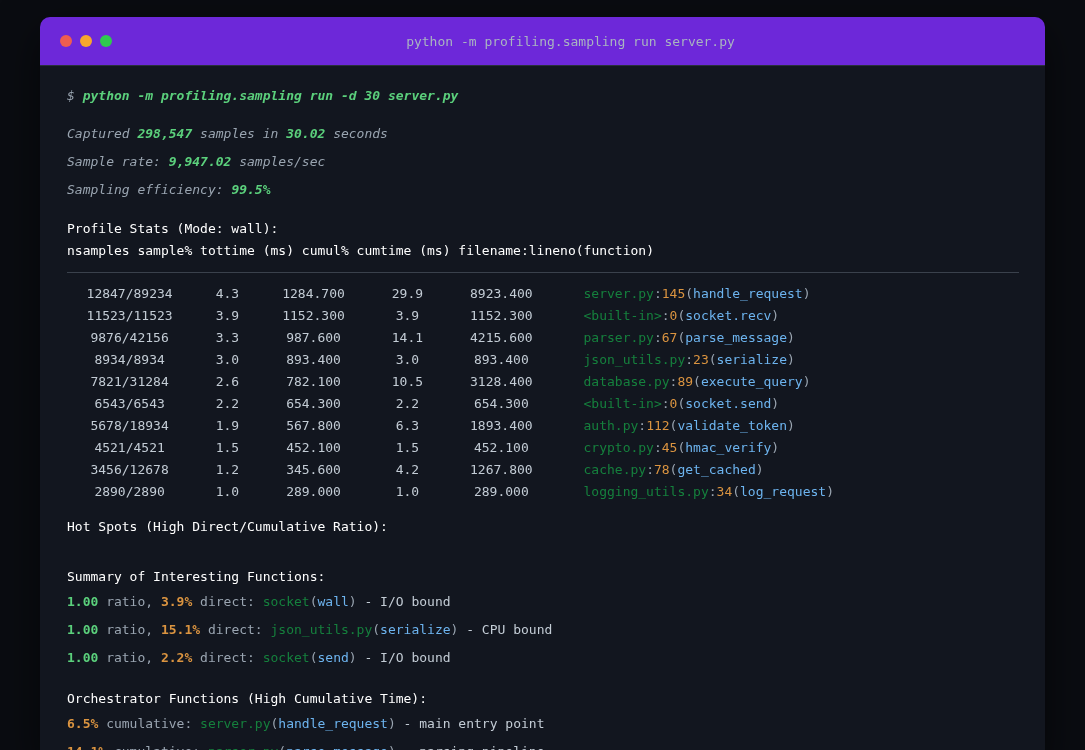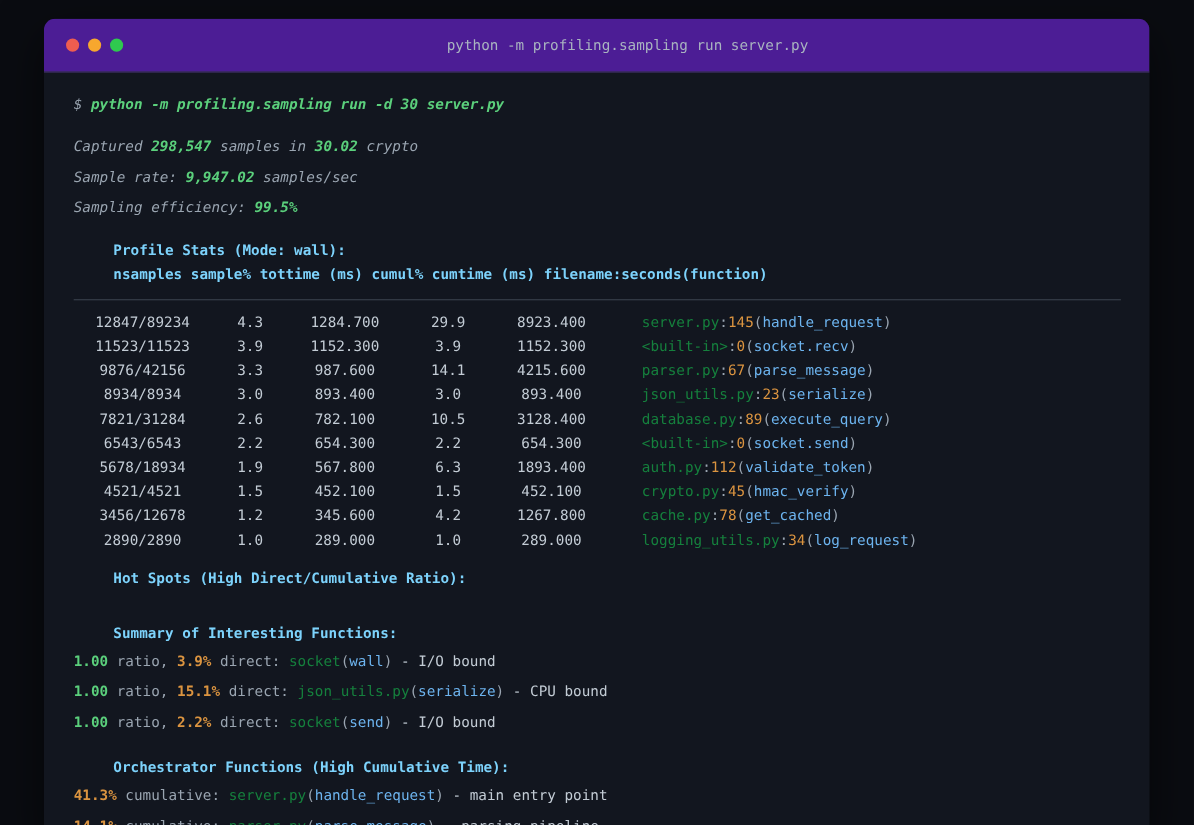--- a/index.html
+++ b/index.html
@@ -14,21 +14,21 @@
     position: absolute;
     left: 40px; top: 17px;
     width: 1005px; height: 745px;
     background: #12161f;
     border-radius: 10px;
     box-shadow: 0 14px 44px rgba(0,0,0,0.55);
     overflow: hidden;
   }
   .titlebar {
     height: 49px;
-    background: #4c1d95;
+    background: #6d28d9;
     border-bottom: 1px solid #2a303b;
     display: flex;
     align-items: center;
     padding: 0 20px;
   }
   .lights { display: flex; gap: 8px; width: 56px; flex: none; }
   .light { width: 12px; height: 12px; border-radius: 50%; display: inline-block; cursor: pointer; }
   .light-red { background: #ee5d50; }
   .light-yellow { background: #f7a72e; }
   .light-green { background: #2fc94f; }
@@ -40,24 +40,23 @@
     white-space: pre;
   }
   .content {
     padding: 16px 0 0 27px;
     font-size: 13px;
   }
   .line { line-height: 28px; white-space: pre; font-style: italic; }
   .cmd { margin-bottom: 10px; }
   .sect {
     line-height: 22px;
-    color: #7dd3fc;
-    font-weight: bold;
+    color: #ffffff;
+    font-weight: normal;
     white-space: pre;
-    margin-left: 36px;
   }
   .profile-title { margin-top: 14px; }
   .divider { height: 1px; background: #3a414c; margin: 10px 0; width: 952px; }
   .trow { line-height: 22px; white-space: pre; }
   .col { display: inline-block; text-align: center; color: #c3ccd5; }
   .c-ns { width: 16ch; } .c-sp { width: 9ch; } .c-tt { width: 13ch; }
   .c-cp { width: 11ch; } .c-ct { width: 13ch; } .c-gap { display: inline-block; width: 4ch; }
   .summary-title { margin-top: 28px; }
   .hotspots-title { margin-top: 13px; }
   .orch-title { margin-top: 16px; }
@@ -81,27 +80,27 @@
       <span class="light light-yellow"></span>
       <span class="light light-green"></span>
     </div>
     <div class="titletext">python -m profiling.sampling run server.py</div>
   </div>
 
   <div class="content">
     <div class="line cmd"><span class="seg-gray">$ </span><span class="seg-green-bold">python -m profiling.sampling run -d 30 server.py</span></div>
 
     <div>
-        <div class="line"><span class="seg-gray">Captured </span><span class="seg-green-bold">298,547</span><span class="seg-gray"> samples in </span><span class="seg-green-bold">30.02</span><span class="seg-gray"> crypto</span></div>
+        <div class="line"><span class="seg-gray">Captured </span><span class="seg-green-bold">298,547</span><span class="seg-gray"> samples in </span><span class="seg-green-bold">30.02</span><span class="seg-gray"> seconds</span></div>
         <div class="line"><span class="seg-gray">Sample rate: </span><span class="seg-green-bold">9,947.02</span><span class="seg-gray"> samples/sec</span></div>
         <div class="line"><span class="seg-gray">Sampling efficiency: </span><span class="seg-green-bold">99.5%</span></div>
       </div>
 
     <div class="sect profile-title">Profile Stats (Mode: wall):</div>
-    <div class="sect">nsamples sample% tottime (ms) cumul% cumtime (ms) filename:seconds(function)</div>
+    <div class="sect">nsamples sample% tottime (ms) cumul% cumtime (ms) filename:lineno(function)</div>
     <div class="divider"></div>
 
     <div id="table-rows">
         <div class="trow"><span class="col c-ns">12847/89234</span><span class="col c-sp">4.3</span><span class="col c-tt">1284.700</span><span class="col c-cp">29.9</span><span class="col c-ct">8923.400</span><span class="c-gap"></span><span class="seg-green">server.py</span><span class="seg-gray">:</span><span class="seg-orange">145</span><span class="seg-gray">(</span><span class="seg-funcblue">handle_request</span><span class="seg-gray">)</span></div>
         <div class="trow"><span class="col c-ns">11523/11523</span><span class="col c-sp">3.9</span><span class="col c-tt">1152.300</span><span class="col c-cp">3.9</span><span class="col c-ct">1152.300</span><span class="c-gap"></span><span class="seg-green">&lt;built-in&gt;</span><span class="seg-gray">:</span><span class="seg-orange">0</span><span class="seg-gray">(</span><span class="seg-funcblue">socket.recv</span><span class="seg-gray">)</span></div>
         <div class="trow"><span class="col c-ns">9876/42156</span><span class="col c-sp">3.3</span><span class="col c-tt">987.600</span><span class="col c-cp">14.1</span><span class="col c-ct">4215.600</span><span class="c-gap"></span><span class="seg-green">parser.py</span><span class="seg-gray">:</span><span class="seg-orange">67</span><span class="seg-gray">(</span><span class="seg-funcblue">parse_message</span><span class="seg-gray">)</span></div>
         <div class="trow"><span class="col c-ns">8934/8934</span><span class="col c-sp">3.0</span><span class="col c-tt">893.400</span><span class="col c-cp">3.0</span><span class="col c-ct">893.400</span><span class="c-gap"></span><span class="seg-green">json_utils.py</span><span class="seg-gray">:</span><span class="seg-orange">23</span><span class="seg-gray">(</span><span class="seg-funcblue">serialize</span><span class="seg-gray">)</span></div>
         <div class="trow"><span class="col c-ns">7821/31284</span><span class="col c-sp">2.6</span><span class="col c-tt">782.100</span><span class="col c-cp">10.5</span><span class="col c-ct">3128.400</span><span class="c-gap"></span><span class="seg-green">database.py</span><span class="seg-gray">:</span><span class="seg-orange">89</span><span class="seg-gray">(</span><span class="seg-funcblue">execute_query</span><span class="seg-gray">)</span></div>
         <div class="trow"><span class="col c-ns">6543/6543</span><span class="col c-sp">2.2</span><span class="col c-tt">654.300</span><span class="col c-cp">2.2</span><span class="col c-ct">654.300</span><span class="c-gap"></span><span class="seg-green">&lt;built-in&gt;</span><span class="seg-gray">:</span><span class="seg-orange">0</span><span class="seg-gray">(</span><span class="seg-funcblue">socket.send</span><span class="seg-gray">)</span></div>
         <div class="trow"><span class="col c-ns">5678/18934</span><span class="col c-sp">1.9</span><span class="col c-tt">567.800</span><span class="col c-cp">6.3</span><span class="col c-ct">1893.400</span><span class="c-gap"></span><span class="seg-green">auth.py</span><span class="seg-gray">:</span><span class="seg-orange">112</span><span class="seg-gray">(</span><span class="seg-funcblue">validate_token</span><span class="seg-gray">)</span></div>
@@ -114,17 +113,17 @@
 
     <div class="sect summary-title">Summary of Interesting Functions:</div>
     <div id="hotspot-lines">
         <div class="stat-line"><span class="seg-green-bold">1.00</span><span class="seg-gray"> ratio, </span><span class="seg-orange-bold">3.9%</span><span class="seg-gray"> direct: </span><span class="seg-green">socket</span><span class="seg-gray">(</span><span class="seg-funcblue">wall</span><span class="seg-gray">)</span><span class="seg-white"> - I/O bound</span></div>
         <div class="stat-line"><span class="seg-green-bold">1.00</span><span class="seg-gray"> ratio, </span><span class="seg-orange-bold">15.1%</span><span class="seg-gray"> direct: </span><span class="seg-green">json_utils.py</span><span class="seg-gray">(</span><span class="seg-funcblue">serialize</span><span class="seg-gray">)</span><span class="seg-white"> - CPU bound</span></div>
         <div class="stat-line"><span class="seg-green-bold">1.00</span><span class="seg-gray"> ratio, </span><span class="seg-orange-bold">2.2%</span><span class="seg-gray"> direct: </span><span class="seg-green">socket</span><span class="seg-gray">(</span><span class="seg-funcblue">send</span><span class="seg-gray">)</span><span class="seg-white"> - I/O bound</span></div>
       </div>
 
     <div class="sect orch-title">Orchestrator Functions (High Cumulative Time):</div>
     <div id="orchestrator-lines">
-        <div class="stat-line"><span class="seg-orange-bold">41.3%</span><span class="seg-gray"> cumulative: </span><span class="seg-green">server.py</span><span class="seg-gray">(</span><span class="seg-funcblue">handle_request</span><span class="seg-gray">)</span><span class="seg-white"> - main entry point</span></div>
+        <div class="stat-line"><span class="seg-orange-bold">6.5%</span><span class="seg-gray"> cumulative: </span><span class="seg-green">server.py</span><span class="seg-gray">(</span><span class="seg-funcblue">handle_request</span><span class="seg-gray">)</span><span class="seg-white"> - main entry point</span></div>
         <div class="stat-line"><span class="seg-orange-bold">14.1%</span><span class="seg-gray"> cumulative: </span><span class="seg-green">parser.py</span><span class="seg-gray">(</span><span class="seg-funcblue">parse_message</span><span class="seg-gray">)</span><span class="seg-white"> - parsing pipeline</span></div>
       </div>
   </div>
 </div>
 
 </body></html>

